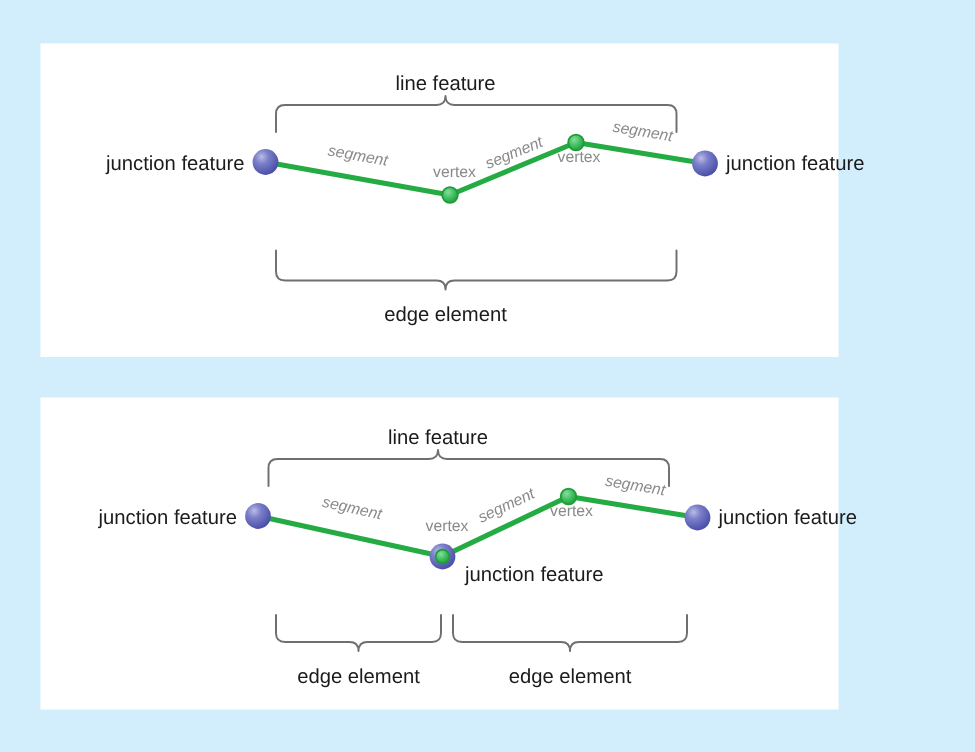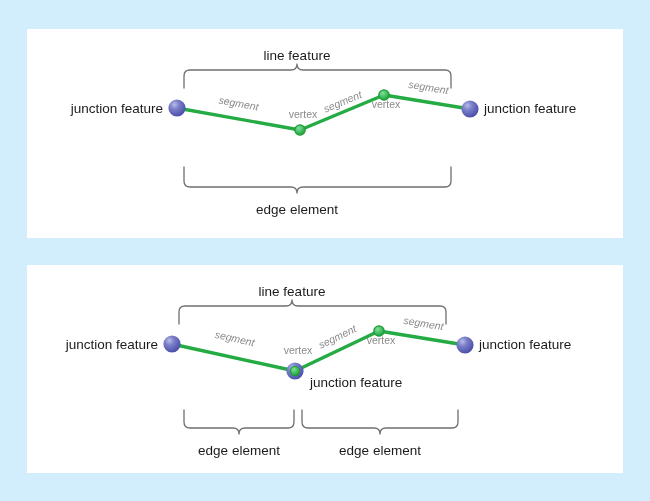--- a/index.html
+++ b/index.html
@@ -11,21 +11,21 @@
     height: 501px;
     background: #d2eefc;
     font-family: "Liberation Sans", sans-serif;
     overflow: hidden;
     position: relative;
   }
   .panel {
     position: absolute;
     background: #ffffff;
     left: 27px;
-    width: 596px;
+    width: 532px;
   }
   #panel-top { top: 29px; height: 209px; }
   #panel-bottom { top: 265px; height: 208px; }
 
   .panel svg {
     position: absolute;
     left: 0;
     top: 0;
     width: 596px;
     height: 100%;

